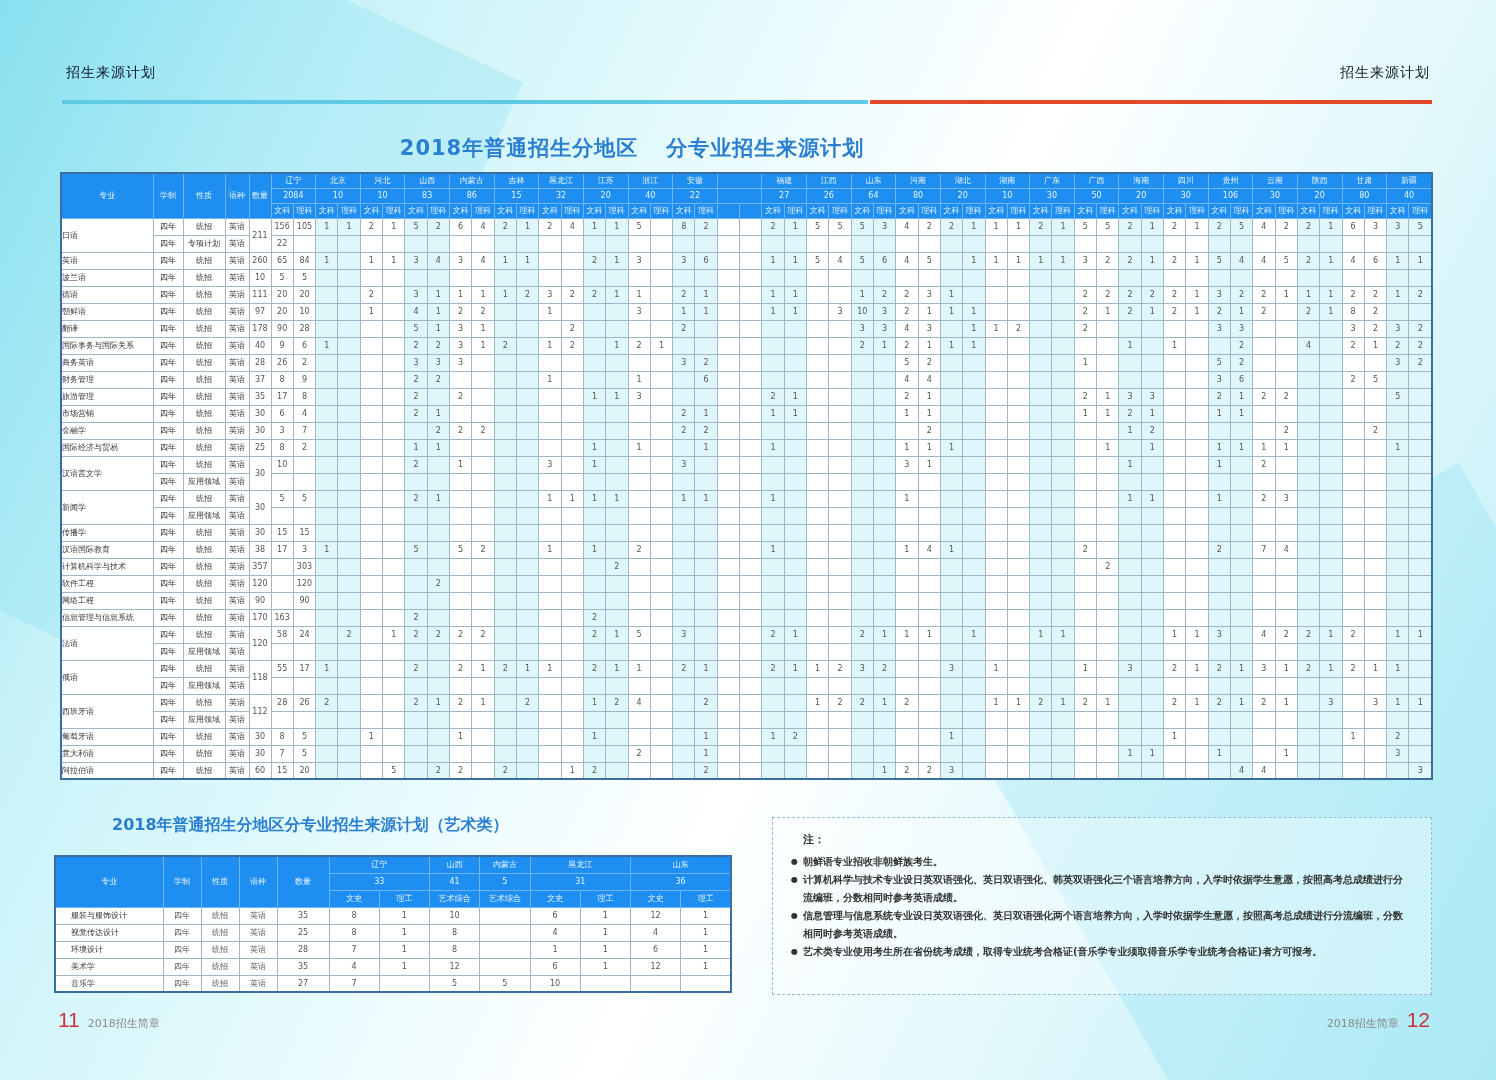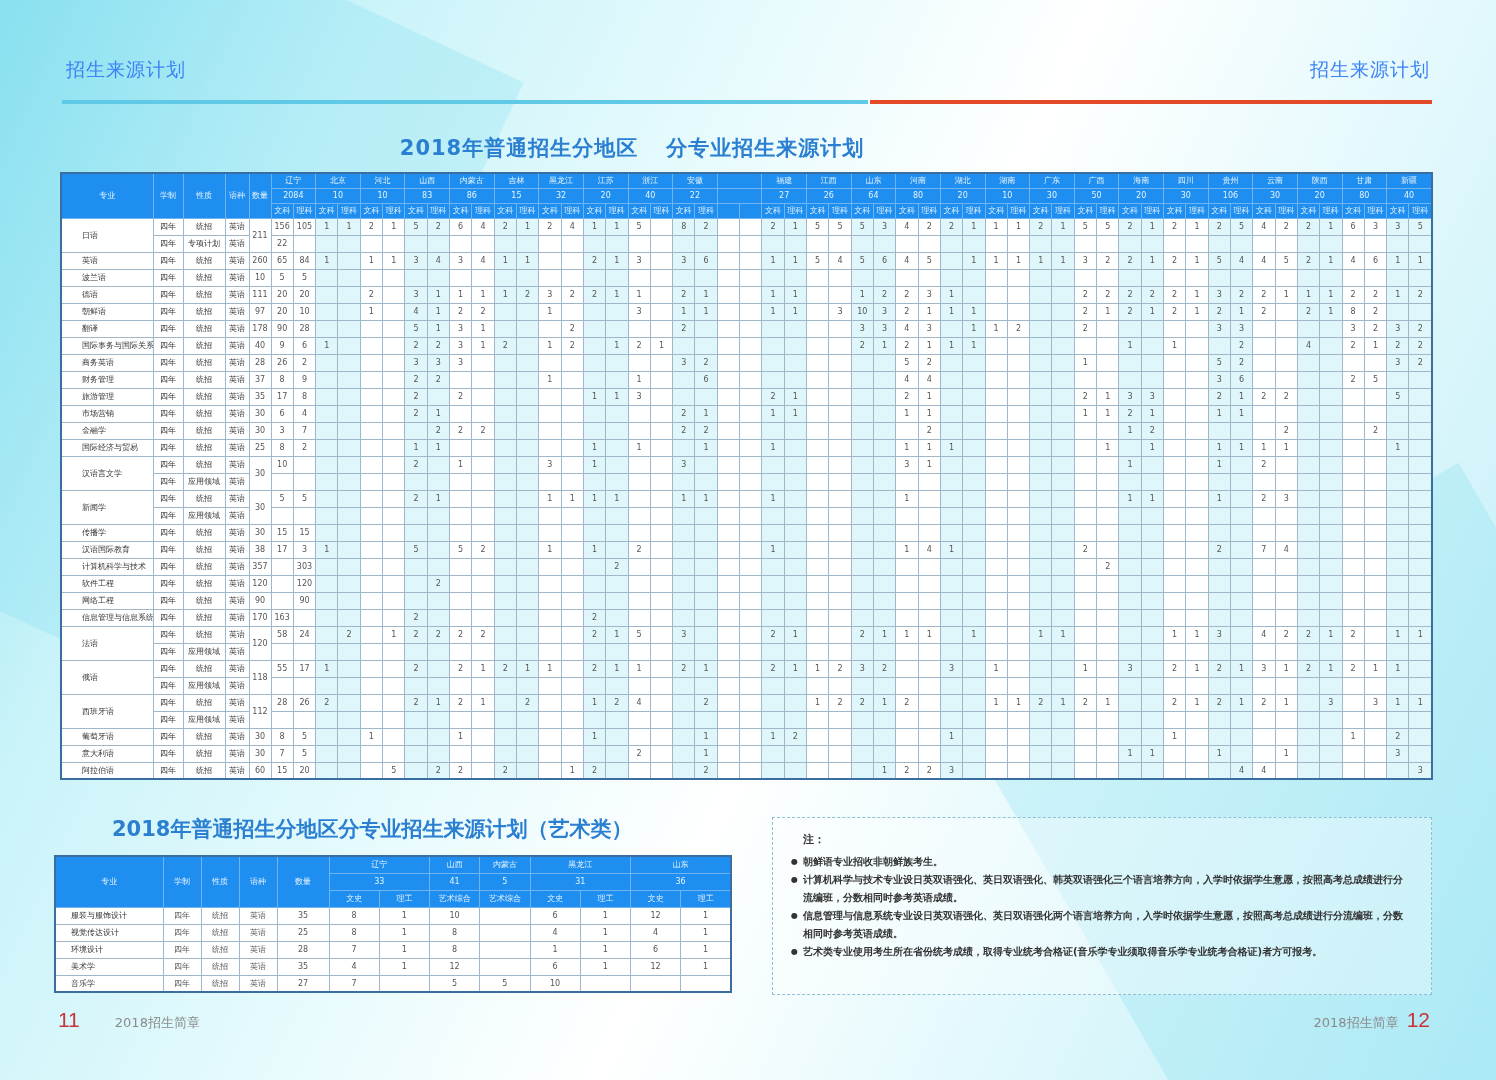--- a/index.html
+++ b/index.html
@@ -5,51 +5,51 @@
   * { box-sizing: border-box; margin: 0; padding: 0; }
   html, body { width: 1496px; height: 1080px; overflow: hidden; }
   body {
     font-family: "DejaVu Sans", "Liberation Sans", sans-serif;
     background: linear-gradient(115deg, #8fe2f0 0%, #c9f3f9 18%, #e9fbfd 40%, #ffffff 55%, #e8fafd 70%, #bdeef7 100%);
     position: relative;
     color: #222;
   }
   .deco1 { position:absolute; left:-120px; top:-60px; width:520px; height:700px; background:rgba(120,220,240,0.25); transform:rotate(25deg); }
   .deco2 { position:absolute; right:-160px; bottom:-120px; width:560px; height:640px; background:rgba(120,220,240,0.25); transform:rotate(-30deg); }
-  .hdr-left, .hdr-right { position:absolute; top:57px; font-size:19px; color:#3b82f6; letter-spacing:1px; }
+  .hdr-left, .hdr-right { position:absolute; top:64px; font-size:14px; color:#0f172a; letter-spacing:1px; }
   .hdr-left { left:66px; }
   .hdr-right { right:66px; }
   .rule-blue { position:absolute; top:100px; left:62px; width:806px; height:4px; background:#5fc9e6; }
   .rule-red { position:absolute; top:100px; left:870px; width:562px; height:4px; background:#e24a2a; }
   .main-title { position:absolute; top:134px; left:0; width:1264px; text-align:center; font-size:21px; font-weight:bold; color:#2a7fd0; letter-spacing:1px; }
   .main-title span { margin: 0 14px; }
 
   table { border-collapse: collapse; table-layout: fixed; }
   .main-table { position:absolute; top:172px; left:60px; width:1373px; border:2px solid #3a6ea0; }
   .main-table th { background:#1e8ef0; color:#e6f4ff; font-weight:normal; font-size:8px; border:1px solid #6fb4f2; height:15px; padding:0; text-align:center; }
   .main-table td { font-size:8px; border:1px solid #9fb7c8; height:17px; padding:0 2px; text-align:center; color:#555; background:#fff; white-space:nowrap; overflow:hidden; }
-  .main-table td.name { text-align:left; color:#333; padding-left:20px; }
+  .main-table td.name { text-align:left; color:#333; padding-left:0; }
   .main-table td.meta { color:#333; }
   .main-table td.alt { background:#dff6fa; }
 
-  .art-title { position:absolute; top:815px; left:112px; font-size:21px; font-weight:bold; color:#2a7fd0; }
+  .art-title { position:absolute; top:815px; left:112px; font-size:16px; font-weight:bold; color:#2a7fd0; }
   .art-table { position:absolute; top:855px; left:54px; width:678px; border:2px solid #3a6ea0; }
   .art-table th { background:#1e8ef0; color:#e6f4ff; font-weight:normal; font-size:8px; border:1px solid #6fb4f2; height:17px; text-align:center; }
   .art-table td { font-size:8px; border:1px solid #9fb7c8; height:17px; text-align:center; color:#555; background:#fff; }
   .art-table td.name { text-align:left; padding-left:15px; color:#333; }
 
   .notes { position:absolute; top:817px; left:772px; width:660px; height:178px; border:1px dashed #8fbfd6; padding:14px 20px 0 30px; font-size:10px; font-weight:bold; color:#333; background:rgba(255,255,255,0.35); }
   .notes .nt { margin-bottom:6px; font-size:11px; }
   .notes li { list-style:none; position:relative; line-height:18px; padding-left:0; }
   .notes li::before { content:"●"; position:absolute; left:-12px; font-size:8px; }
 
   .foot-left { position:absolute; top:1008px; left:58px; display:flex; align-items:baseline; gap:8px; }
   .foot-right { position:absolute; top:1008px; right:66px; display:flex; align-items:baseline; gap:8px; }
   .pnum { font-size:21px; color:#c8333a; font-family:"Liberation Sans", sans-serif; }
-  .ptxt { font-size:13px; color:#8a8a8a;margin-left:27px; }
+  .ptxt { font-size:11px; color:#8a8a8a; }
 </style>
 </head>
 <body>
 
 <div class="deco1"></div>
 <div class="deco2"></div>
 
 <div class="hdr-left">招生来源计划</div>
 <div class="hdr-right">招生来源计划</div>
 <div class="rule-blue"></div>

